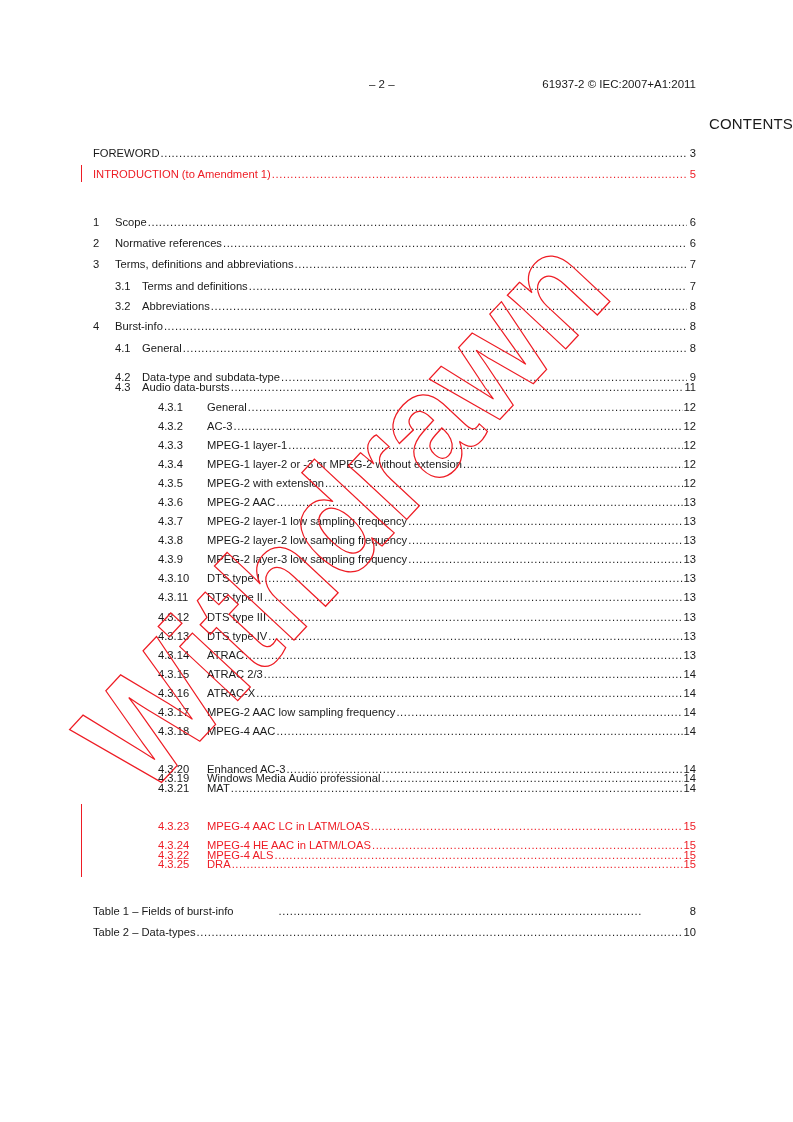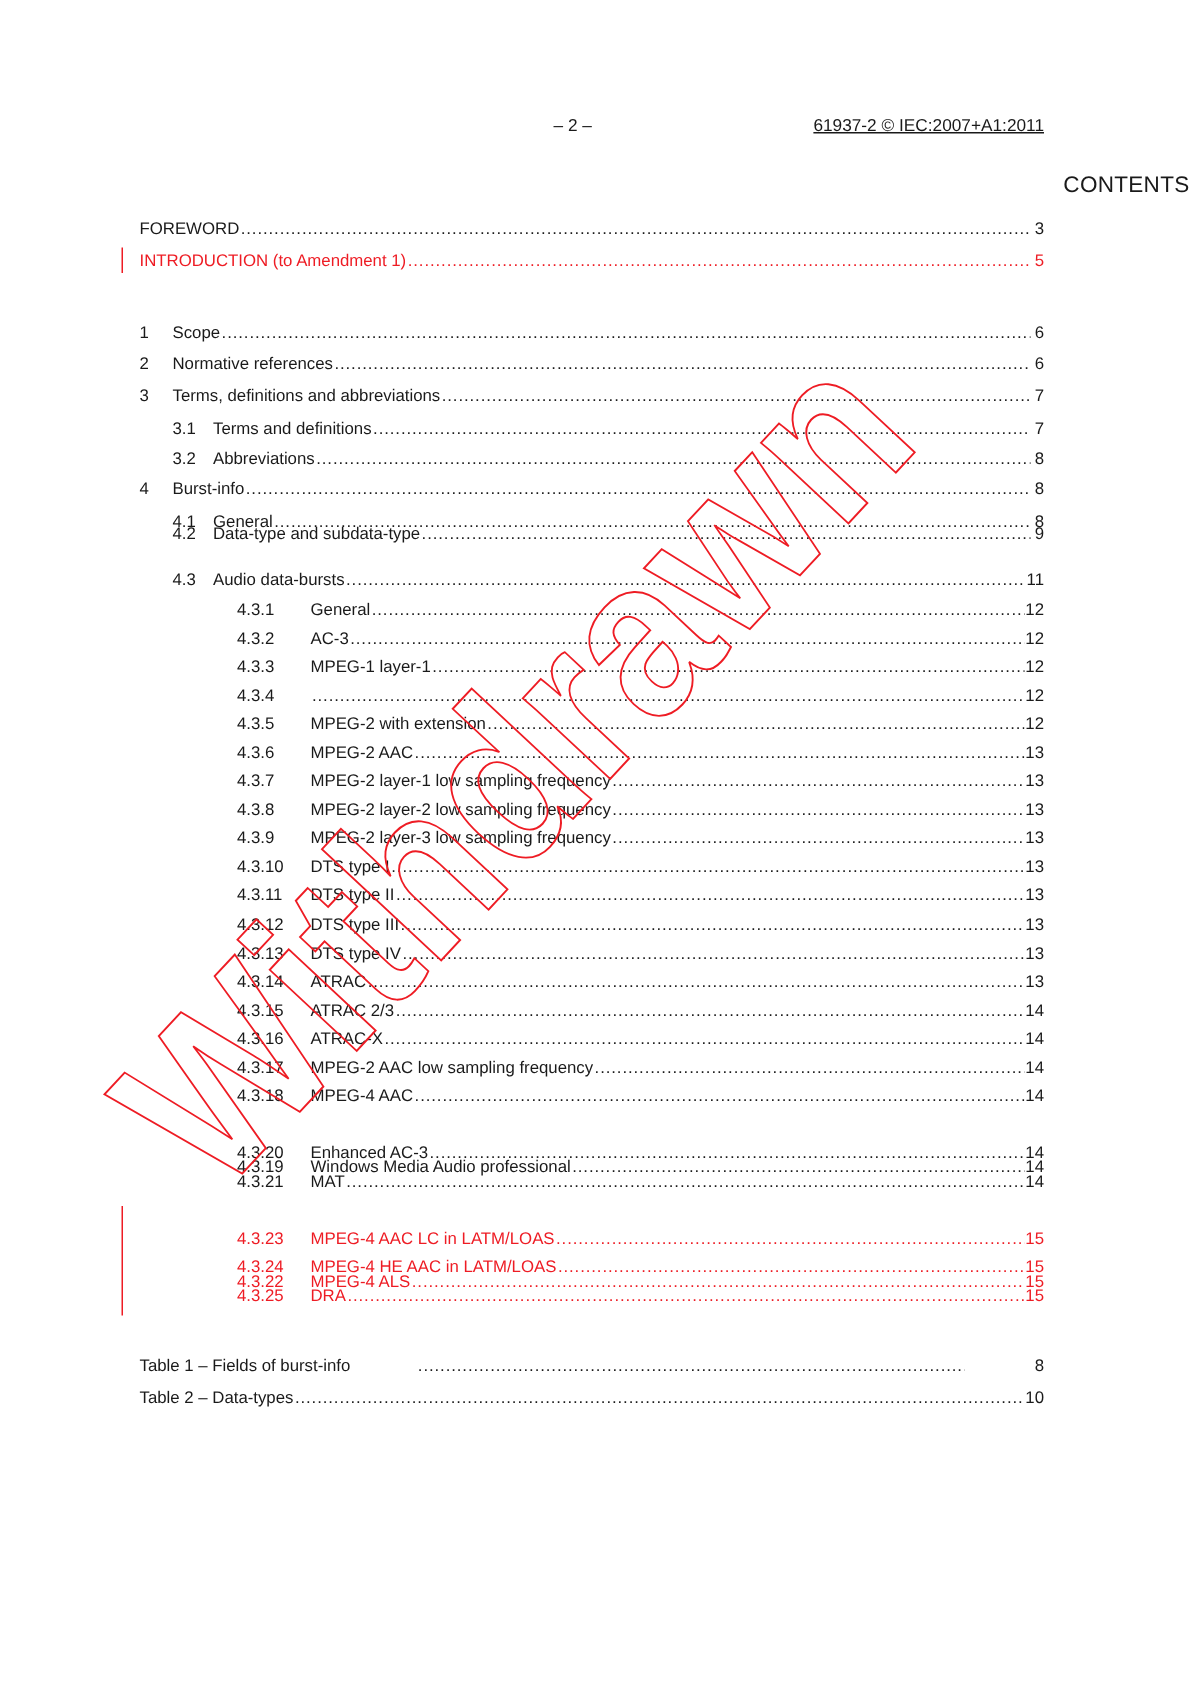--- a/index.html
+++ b/index.html
@@ -2,21 +2,21 @@
 <html><head>
 <meta charset="utf-8">
 <style>
   html, body { margin: 0; padding: 0; background: #ffffff; }
   body { width: 793px; height: 1122px; position: relative; overflow: hidden;
          font-family: "Liberation Sans", sans-serif; color: #1a1a1a; }
   .page { position: absolute; left: 0; top: 0; width: 793px; height: 1122px; background: #fff; }
 
   .header { position: absolute; top: 78px; left: 0; width: 793px; height: 16px; font-size: 11.5px; }
   .page-num { position: absolute; left: 369px; top: 0; }
-  .doc-id { position: absolute; right: 97px; top: 0; text-decoration: underline; }
+  .doc-id { position: absolute; right: 97px; top: 0; }
 
   .title { position: absolute; top: 115px; left: 0; width: 793px; text-align: right;
            font-size: 15px; letter-spacing: 0.2px; }
 
   .toc { position: absolute; left: 93px; width: 603px; }
   .row { position: absolute; left: 0; width: 603px; height: 16px; font-size: 11.2px;
          line-height: 16px; display: flex; white-space: nowrap; }
   .row .num { display: inline-block; }
   .row .txt { display: inline-block; }
   .row .lead { flex: 1; overflow: hidden; position: relative; margin: 0 1px; }
@@ -98,21 +98,21 @@
       <span class="txt">Burst-info</span>
       <span class="lead"></span>
       <span class="pg">8</span>
     </div>
     <div class="row lvl2" style="top:340px;">
       <span class="num">4.1</span>
       <span class="txt">General</span>
       <span class="lead"></span>
       <span class="pg">8</span>
     </div>
-    <div class="row lvl2" style="top:348px;justify-content:center;">
+    <div class="row lvl2" style="top:369px;justify-content:center;">
       <span class="num">4.2</span>
       <span class="txt">Data-type and subdata-type</span>
       <span class="lead"></span>
       <span class="pg">9</span>
     </div>
     <div class="row lvl2" style="top:379px;">
       <span class="num">4.3</span>
       <span class="txt">Audio data-bursts</span>
       <span class="lead"></span>
       <span class="pg">11</span>
@@ -131,20 +131,21 @@
       <span class="pg">12</span>
     </div>
     <div class="row lvl3" style="top:437px;">
       <span class="num">4.3.3</span>
       <span class="txt">MPEG-1 layer-1</span>
       <span class="lead"></span>
       <span class="pg">12</span>
     </div>
     <div class="row lvl3" style="top:456px;">
       <span class="num">4.3.4</span>
+      <span class="txt">MPEG-1 layer-2 or -3 or MPEG-2 without extension</span>
       <span class="lead"></span>
       <span class="pg">12</span>
     </div>
     <div class="row lvl3" style="top:475px;">
       <span class="num">4.3.5</span>
       <span class="txt">MPEG-2 with extension</span>
       <span class="lead"></span>
       <span class="pg">12</span>
     </div>
     <div class="row lvl3" style="top:494px;">

